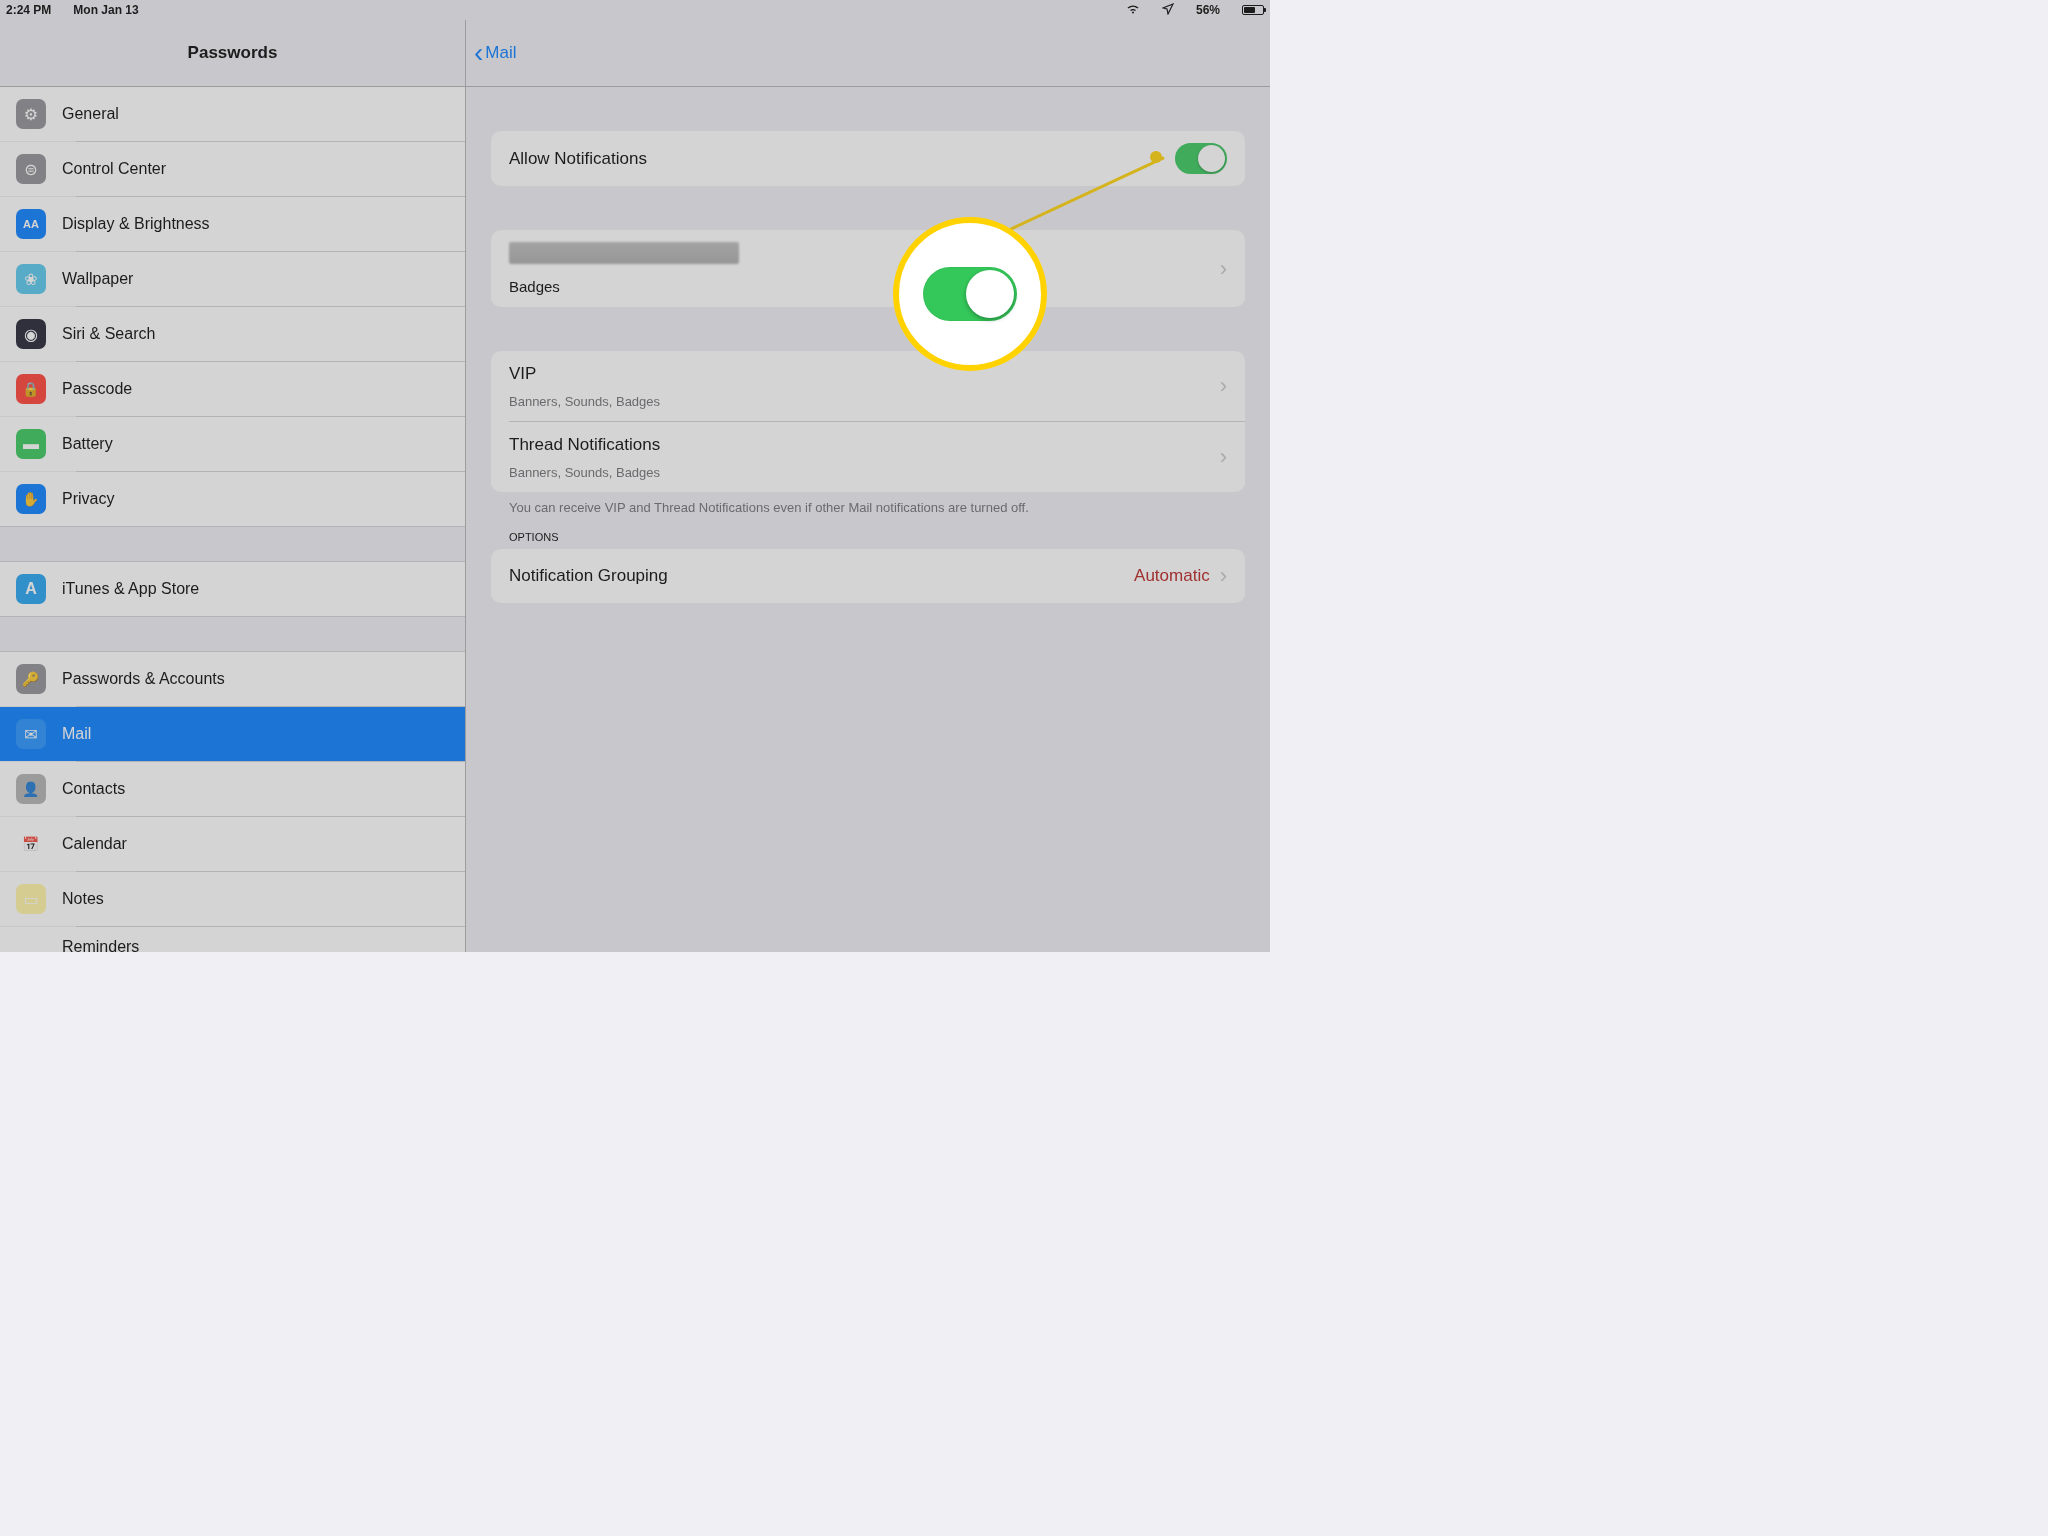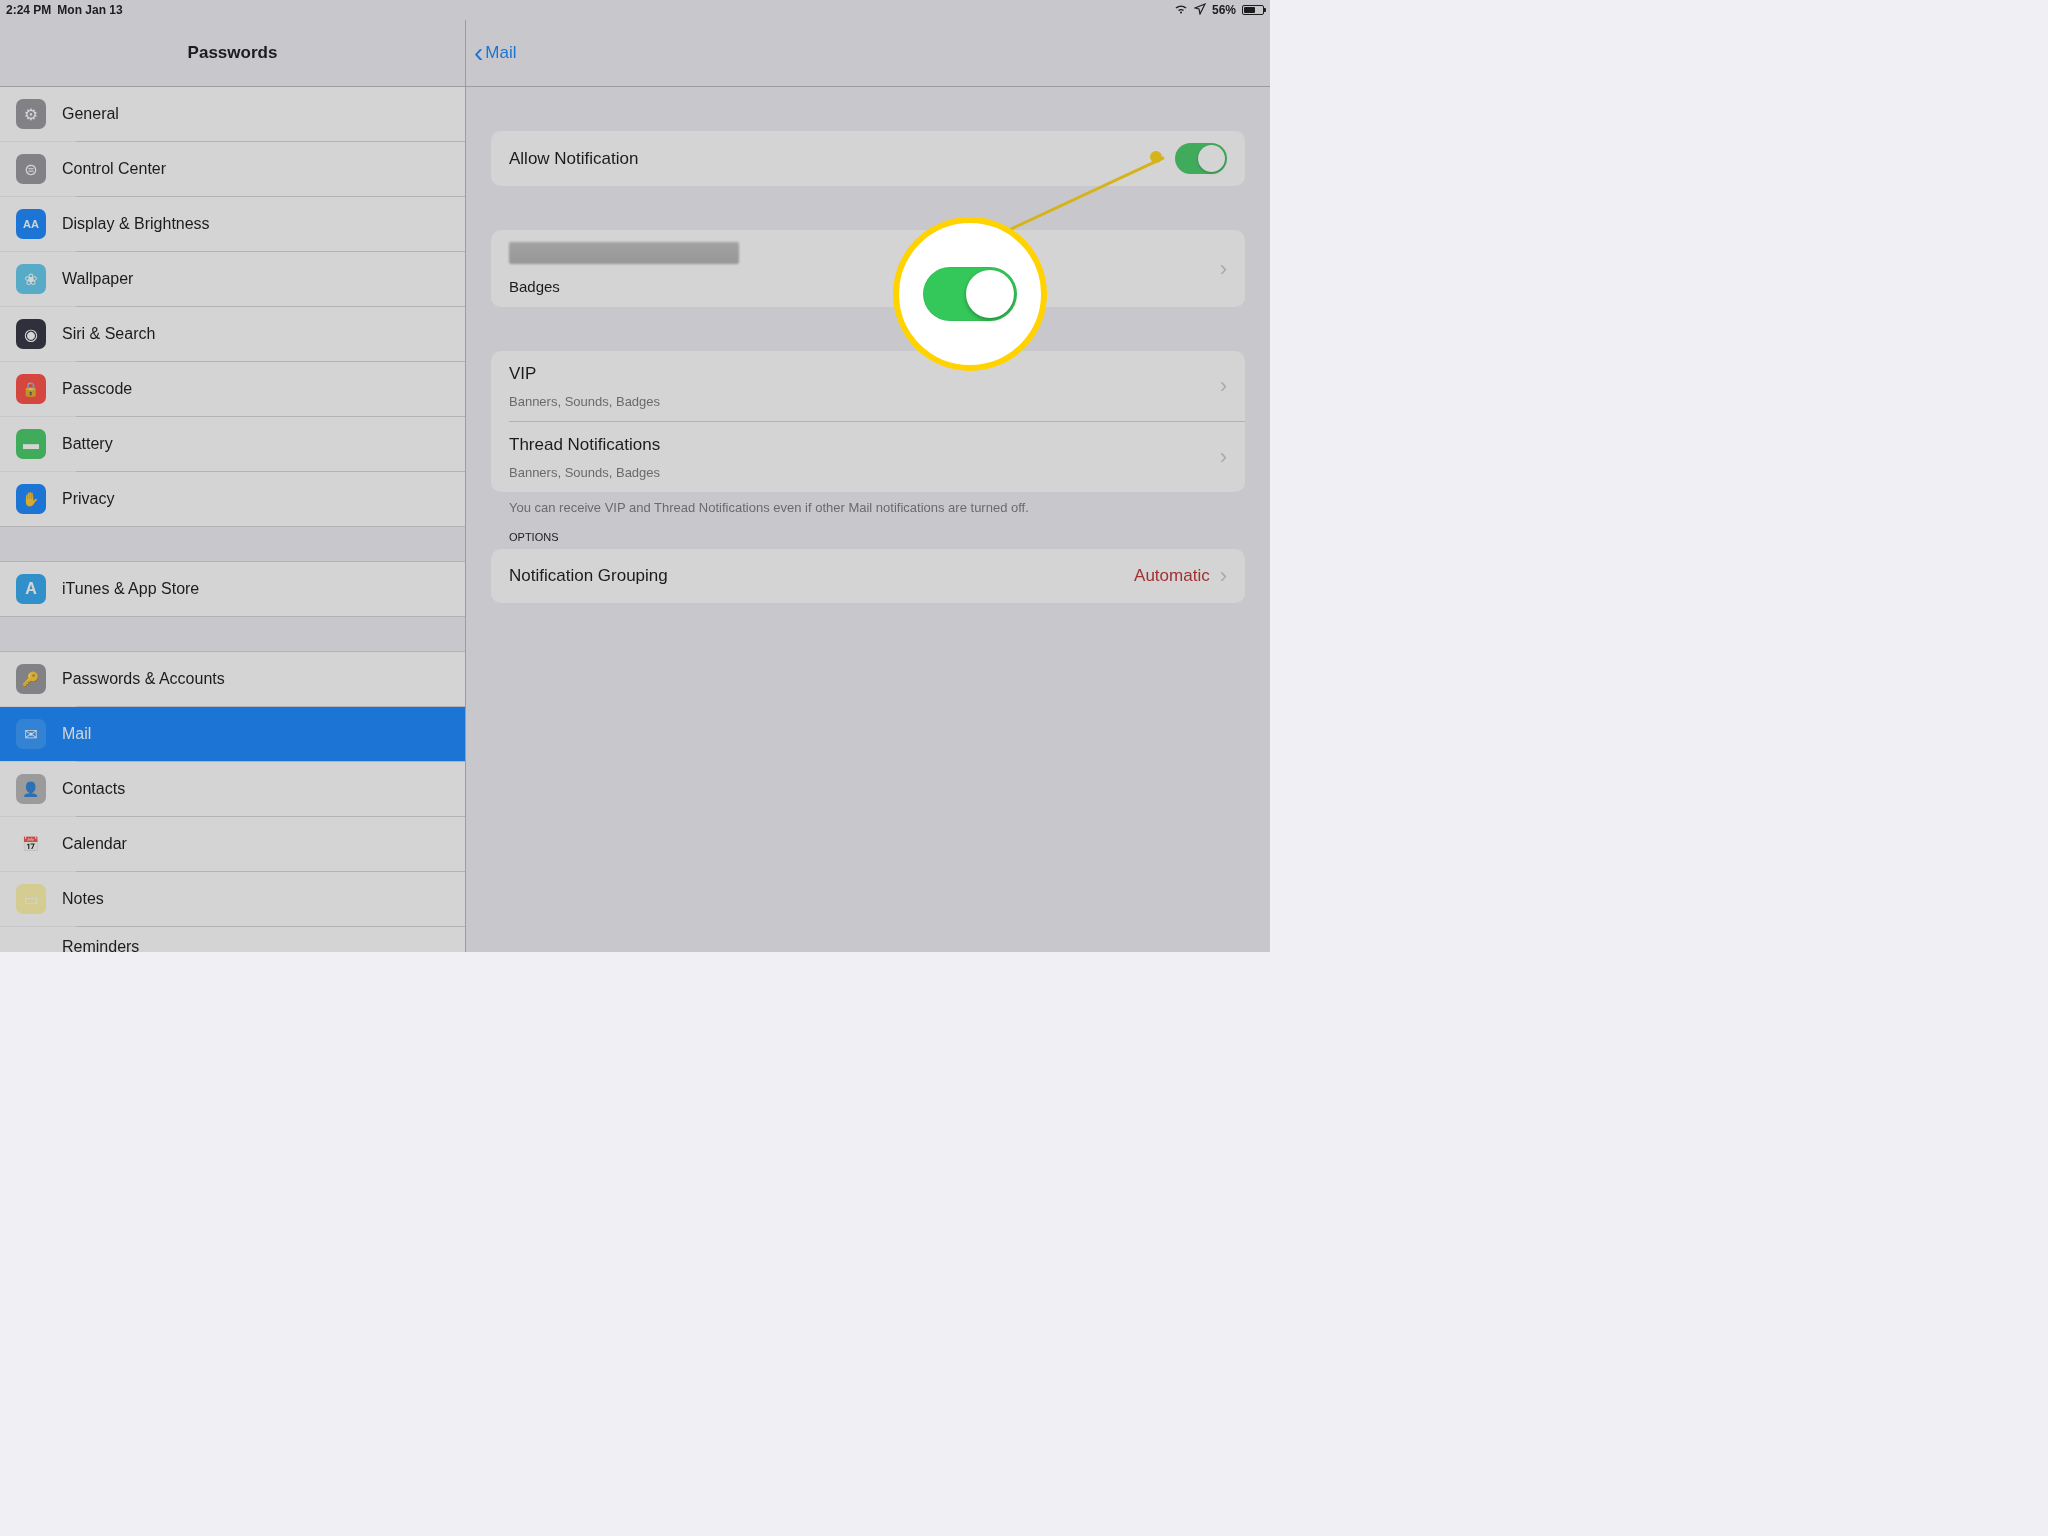--- a/index.html
+++ b/index.html
@@ -3,21 +3,21 @@
 <meta charset="utf-8">
 <style>
 * { margin: 0; padding: 0; box-sizing: border-box; font-family: -apple-system, "Helvetica Neue", Helvetica, Arial, sans-serif; }
 body { width: 1270px; height: 952px; background: #efeff4; overflow: hidden; position: relative; }
 
 
 .dimmer { position: absolute; inset: 0; background: rgba(100,100,100,0.28); pointer-events: none; z-index: 50; }
 
 
 .statusbar { height: 20px; display: flex; justify-content: space-between; align-items: center; padding: 0 6px; font-size: 12px; font-weight: 600; }
-.statusbar-left, .statusbar-right { display: flex; align-items: center; gap: 6px; }
+.statusbar-left, .statusbar-right { display: flex; align-items: center; gap: 22px; }
 .battery-shell { width: 22px; height: 10px; border: 1px solid #000; border-radius: 2px; position: relative; }
 .battery-shell::after { content:""; position:absolute; right:-3px; top:2px; width:2px; height:4px; background:#000; border-radius:0 1px 1px 0; }
 .battery-fill { position:absolute; left:1px; top:1px; bottom:1px; width:56%; background:#000; border-radius:1px; }
 
 
 .split { display: flex; position: absolute; top: 20px; left:0; right:0; bottom:0; }
 .sidebar { width: 466px; border-right: 1px solid #b2b2b2; display: flex; flex-direction: column; background: #efeff4; }
 .detail { flex: 1; background: #efeff4; display: flex; flex-direction: column; }
 
 
@@ -220,21 +220,21 @@
       <div class="back">
         <span class="chev-left">‹</span>
         <span>Mail</span>
       </div>
     </div>
 
     <div class="spacer"></div>
 
     <div class="group">
       <div class="cell group-first group-last">
-        <span class="cell-label">Allow Notification</span>
+        <span class="cell-label">Allow Notifications</span>
         <div class="cell-right">
           <div class="toggle">
               <div class="toggle-knob"></div>
             </div>
         </div>
       </div>
     </div>
 
     <div class="spacer"></div>
 

